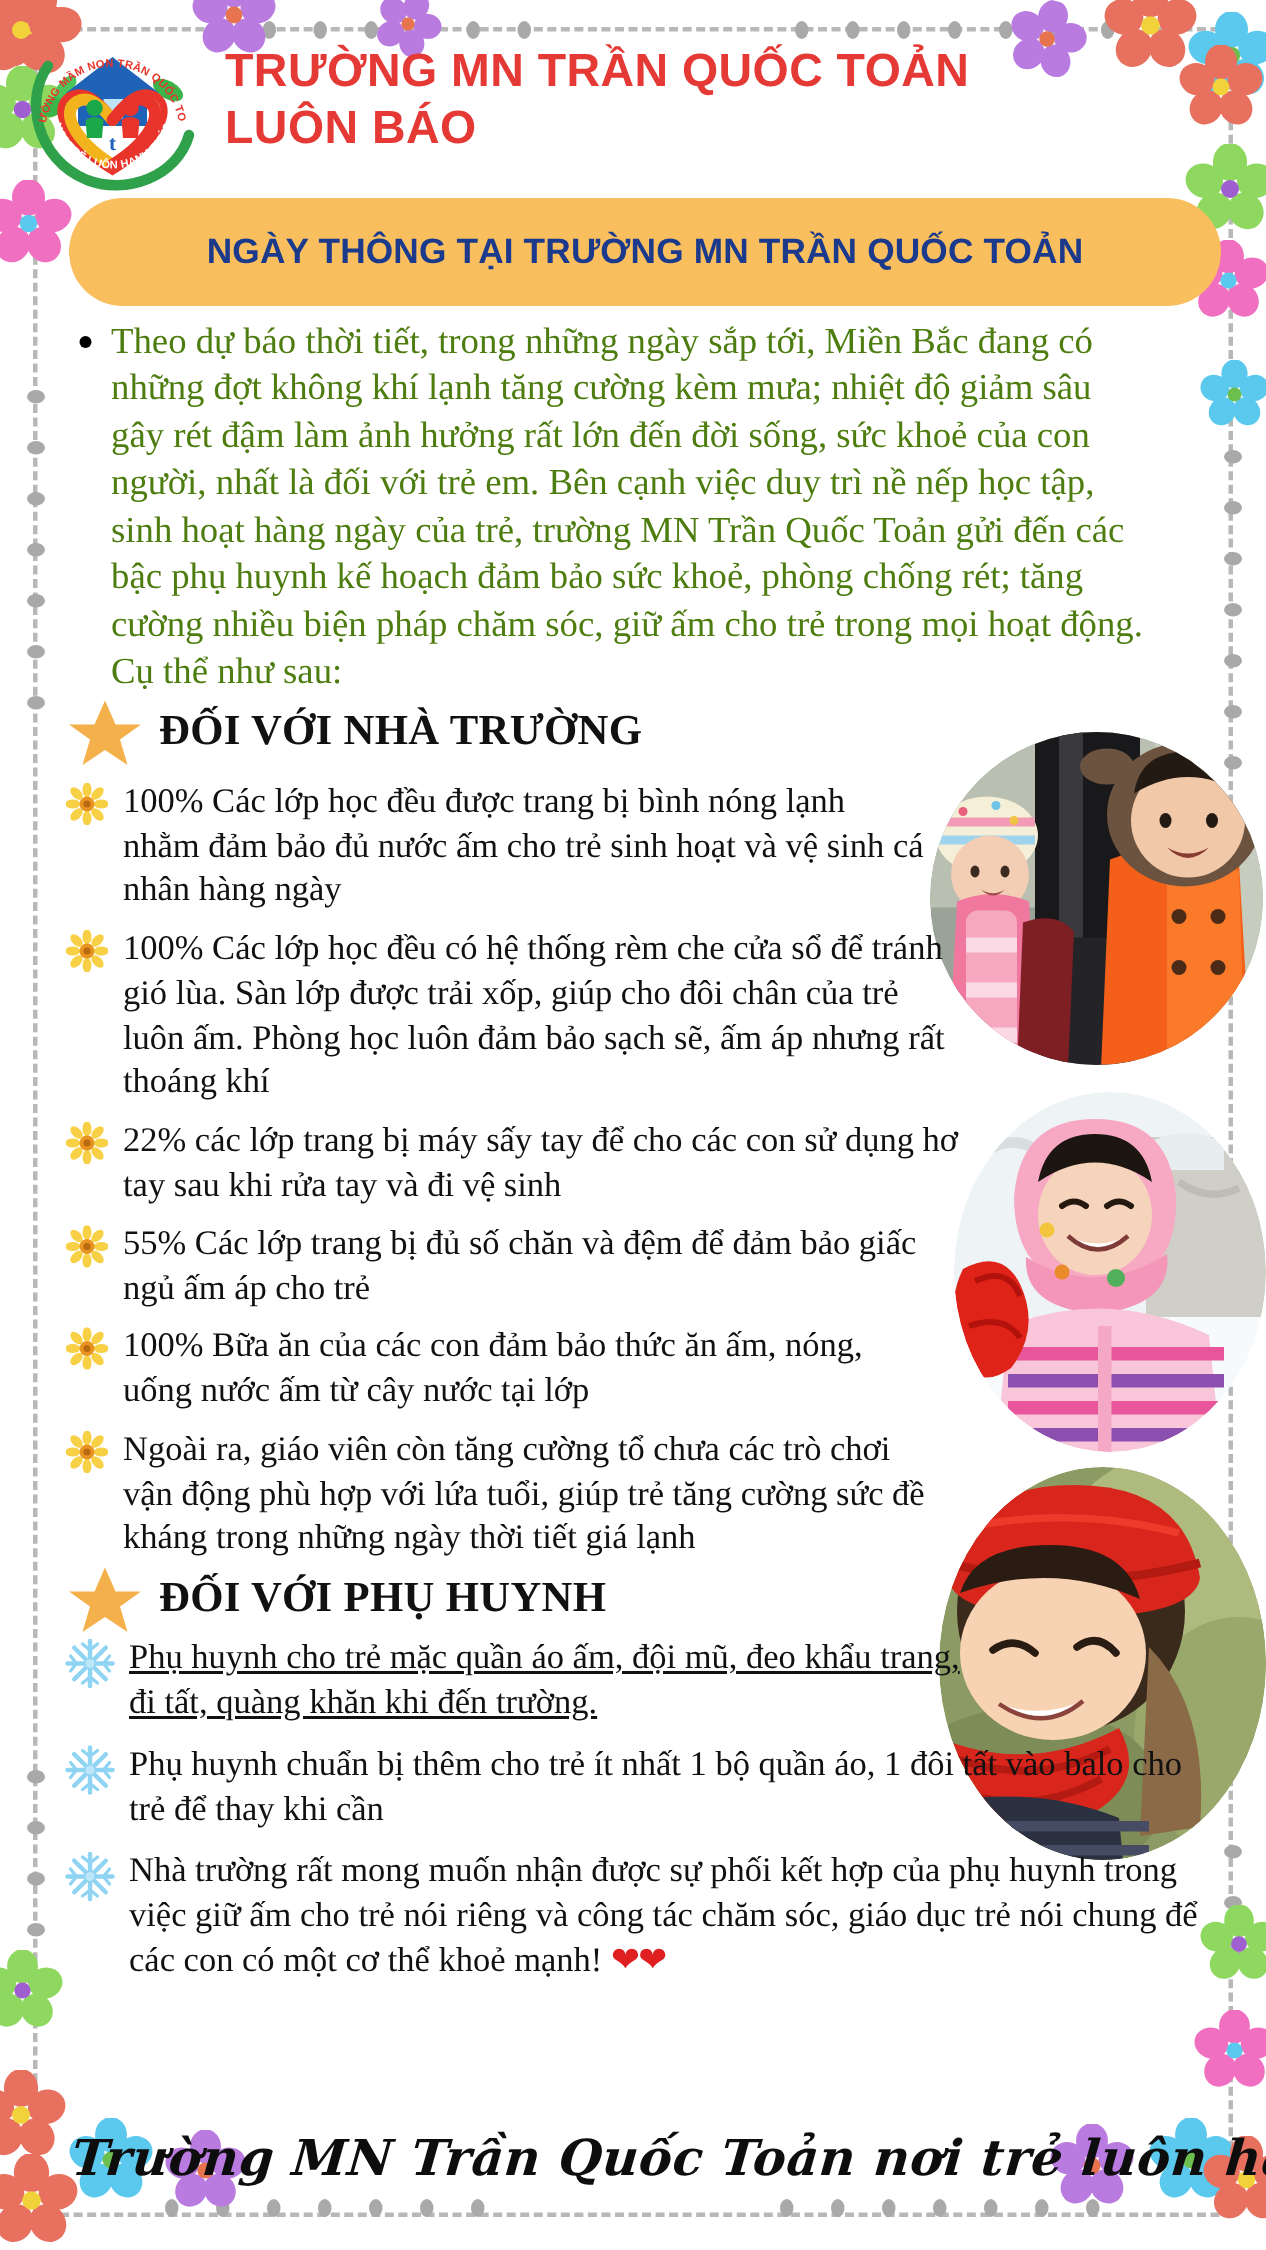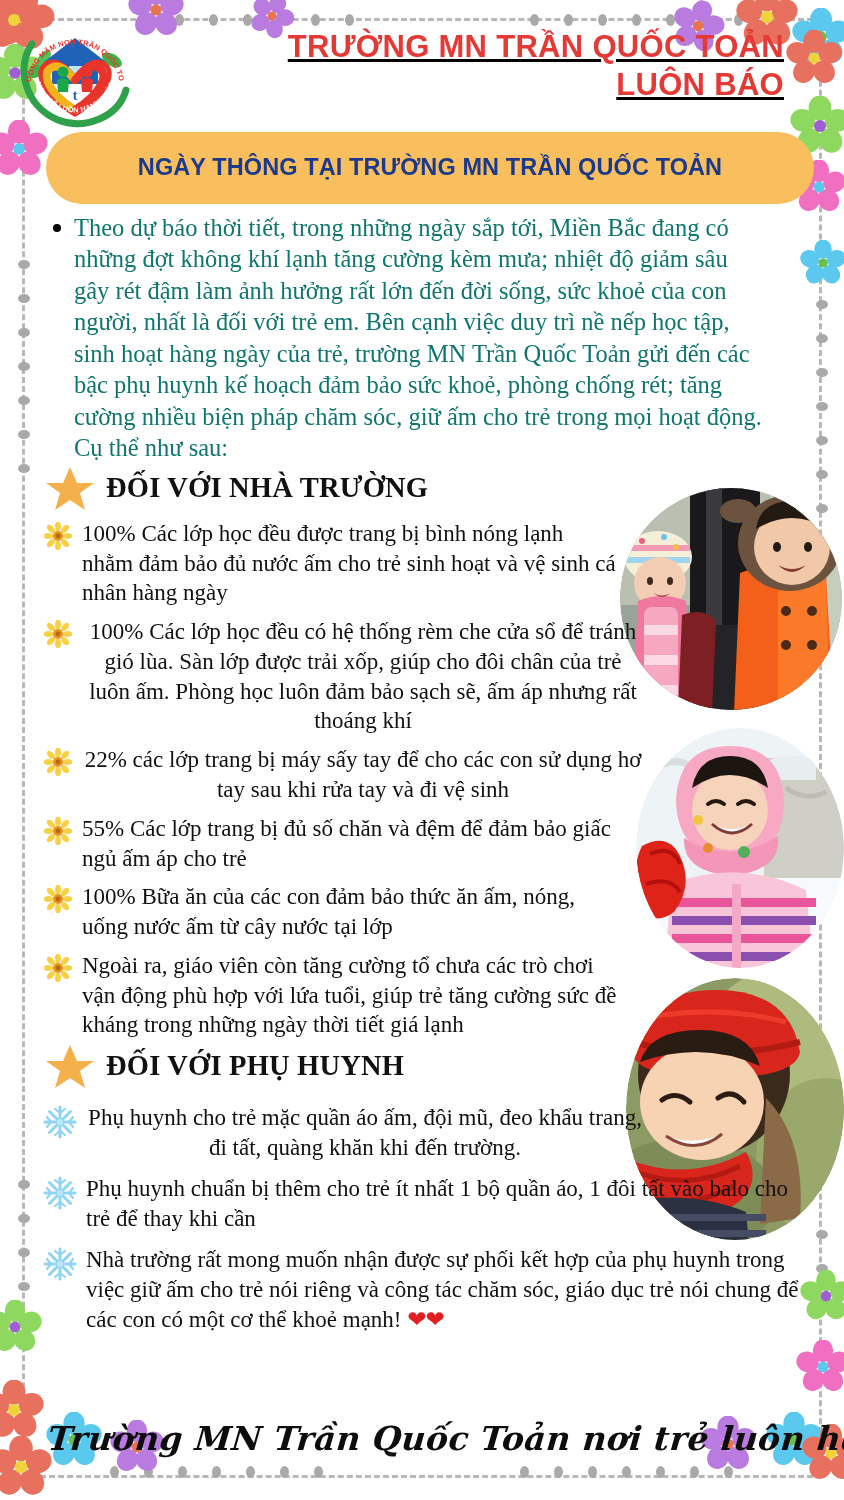--- a/index.html
+++ b/index.html
@@ -68,22 +68,21 @@
     position: absolute;
     left: 14px; top: 2px;
     width: 122px; height: 118px;
   }
   #logo svg { display: block; }
 
   #title-block {
     position: absolute;
     left: 150px; right: 60px;
     top: 16px;
-    text-align: right;
-    text-decoration: underline;
+    text-align: left;
   }
   .main-title {
     font-family: "Liberation Sans", sans-serif;
     font-weight: bold;
     font-size: 31px;
     letter-spacing: .3px;
     line-height: 1.22;
     color: #E53935;
     white-space: nowrap;
   }
@@ -119,21 +118,21 @@
     top: 212px; left: 44px;
     width: 764px;
     z-index: 5;
   }
 
   .intro {
     position: relative;
     padding-left: 30px;
     font-size: 24.5px;
     line-height: 1.285;
-    color: #0f766e;
+    color: #4d7c0f;
     width: 720px;
   }
   .intro .dot {
     position: absolute;
     left: 9px; top: 12px;
     width: 8px; height: 8px;
     background: #000;
     border-radius: 50%;
   }
 
@@ -169,21 +168,21 @@
   }
   .bullet-item .glyph {
     position: absolute;
     left: 0; top: 3px;
     width: 28px; height: 28px;
   }
   .bullet-item .glyph svg { display: block; }
 
   
   .w-narrow { width: 575px; }
-  .w-mid    { width: 600px; text-align: center; }
+  .w-mid    { width: 600px; }
   .w-wide   { width: 760px; }
 
   .parent-item {
     position: relative;
     padding-left: 42px;
     margin-top: 11px;
     font-size: 23px;
     line-height: 1.30;
     color: #111;
   }
@@ -847,21 +846,21 @@
 
     <div class="section-head" style="margin-top:4px;">
       <span class="star">
         <svg viewBox="0 0 52 50" width="52" height="50">
           <polygon points="26,3 33,19 50,19 36,29 41,46 26,36 11,46 16,29 2,19 19,19" fill="#F4B04A"></polygon>
         </svg>
       </span>
       <span class="label">ĐỐI VỚI PHỤ HUYNH</span>
     </div>
 
-    <div class="parent-item w-mid" style="margin-top:15px;">
+    <div class="parent-item w-mid" style="margin-top:2px;text-decoration:underline;">
       <span class="glyph">
         <svg viewBox="0 0 36 36" width="36" height="36">
           <g stroke="#8FD4F2" stroke-width="3" stroke-linecap="round" fill="none">
             <line x1="18" y1="3" x2="18" y2="33"></line>
             <line x1="3" y1="18" x2="33" y2="18"></line>
             <line x1="7.5" y1="7.5" x2="28.5" y2="28.5"></line>
             <line x1="28.5" y1="7.5" x2="7.5" y2="28.5"></line>
             <g stroke-width="2.2">
               <line x1="18" y1="9" x2="13" y2="5"></line>
                 <line x1="18" y1="9" x2="23" y2="5"></line>

